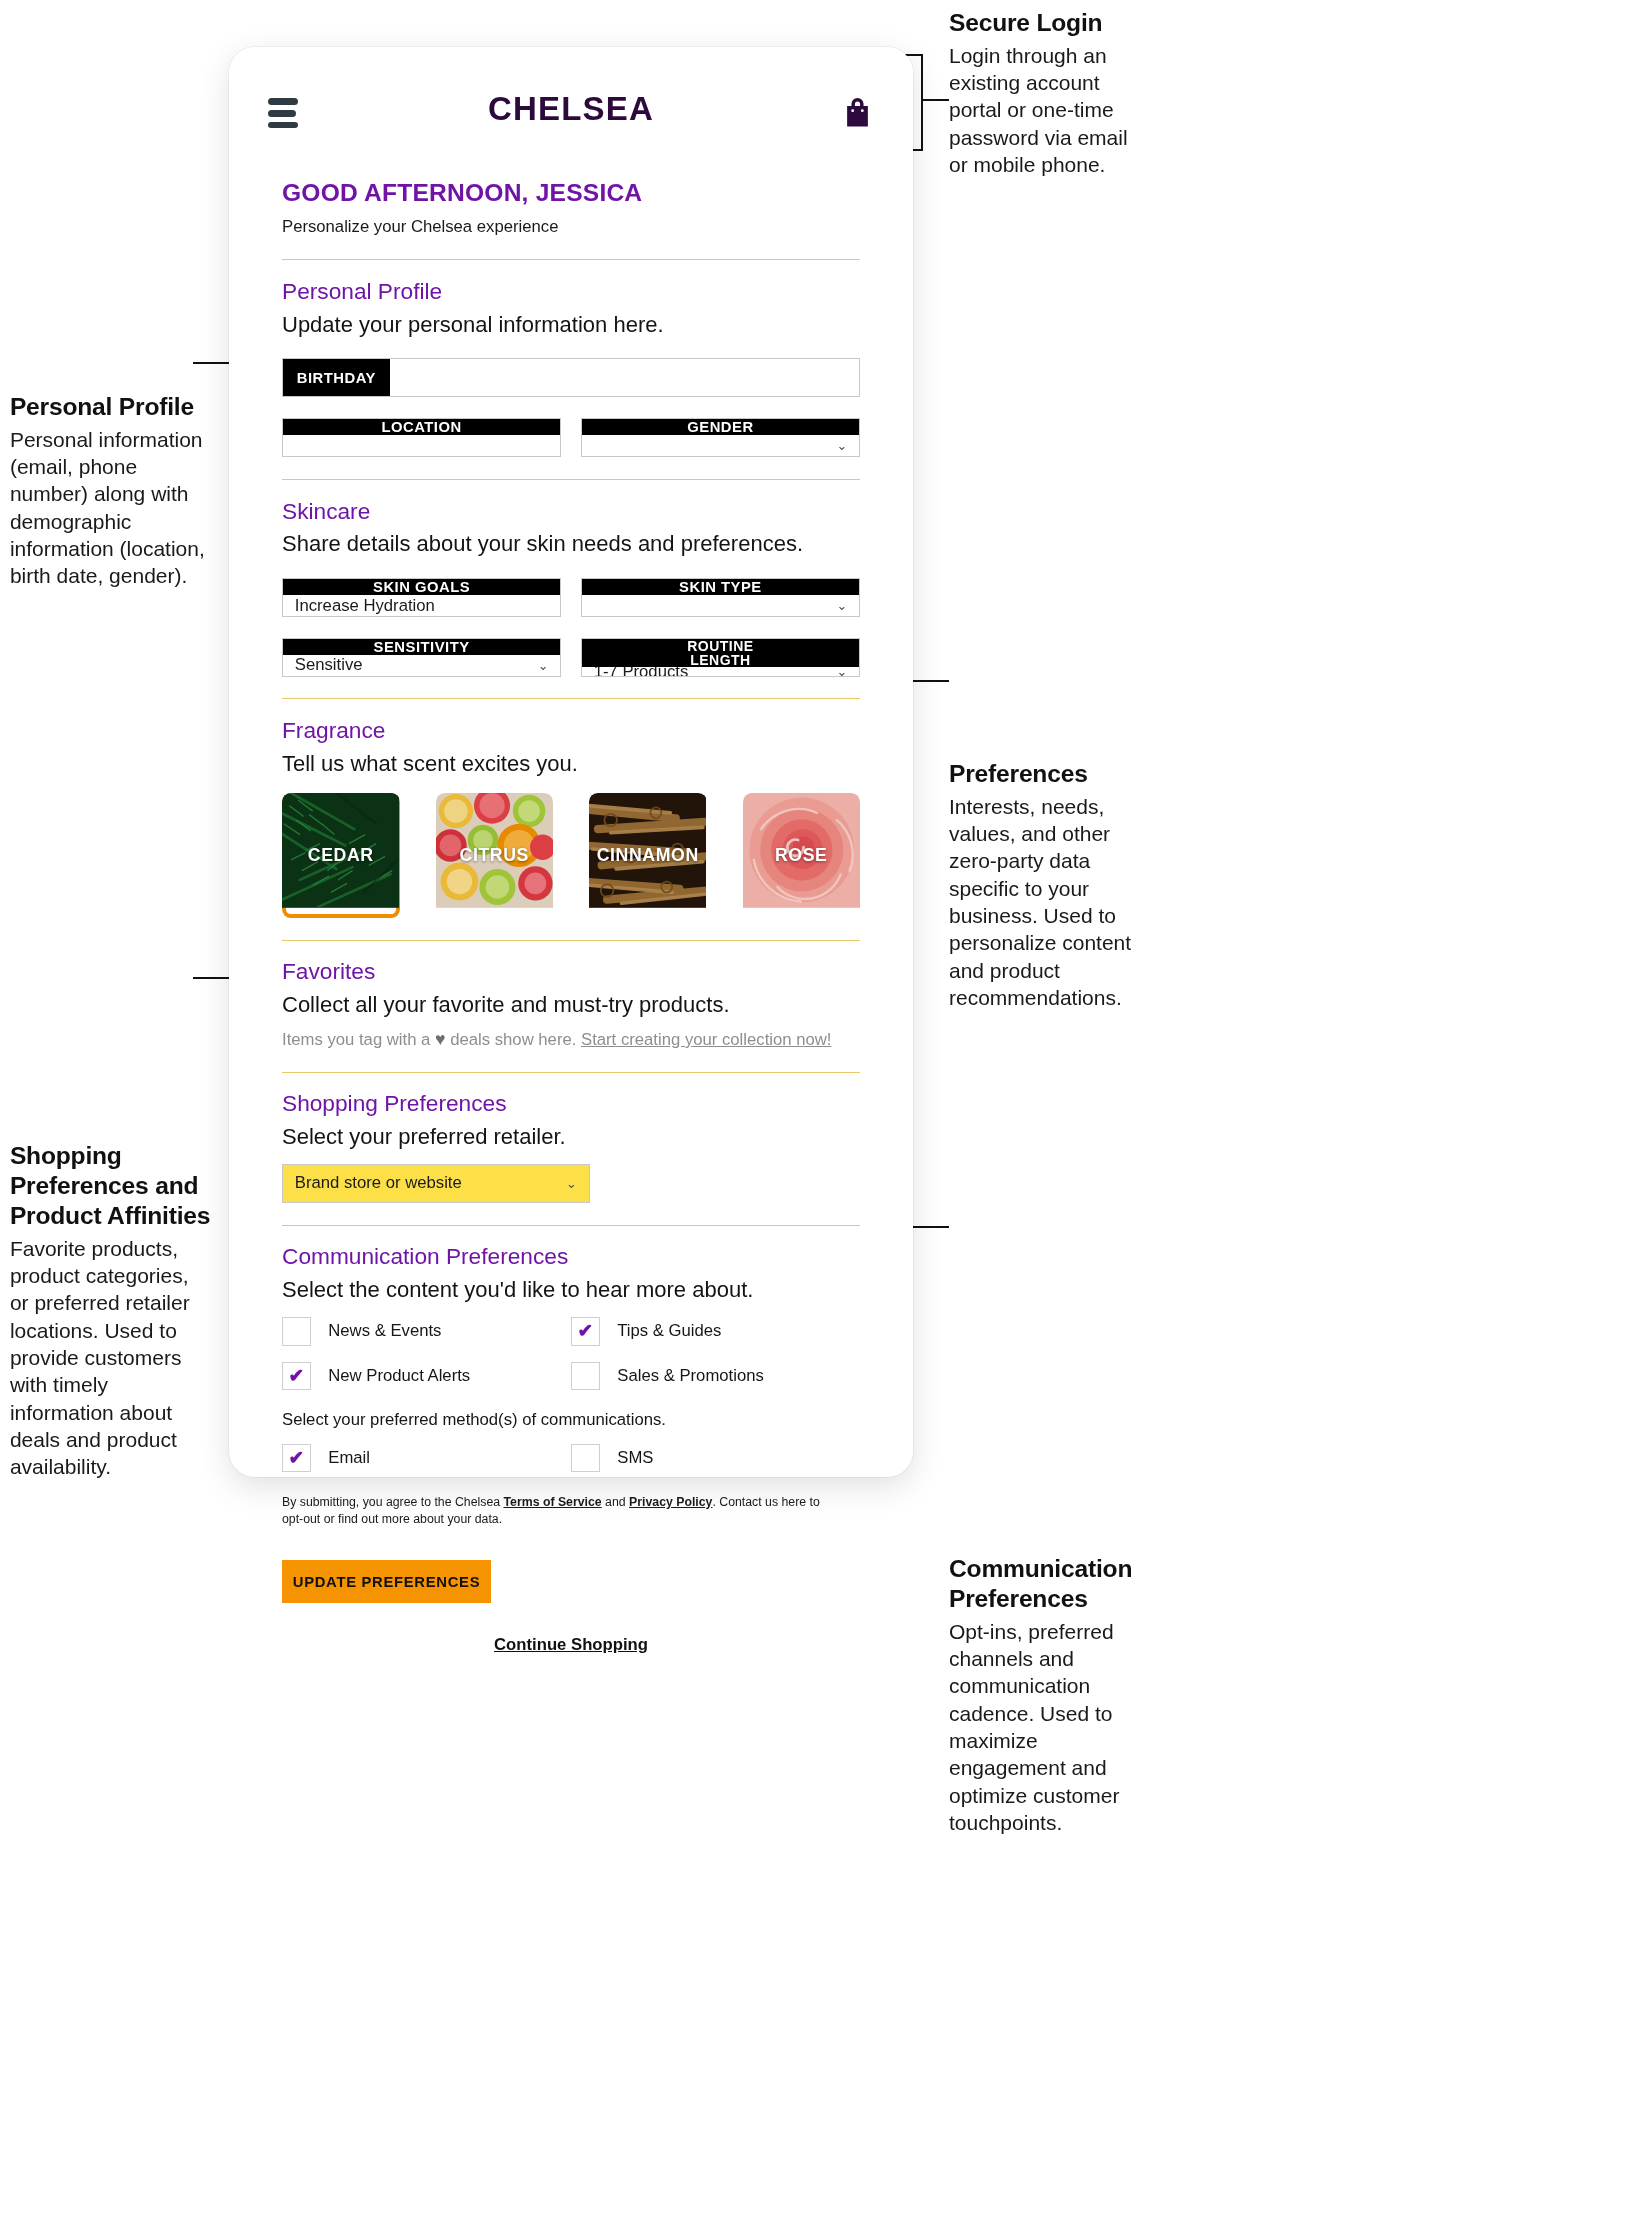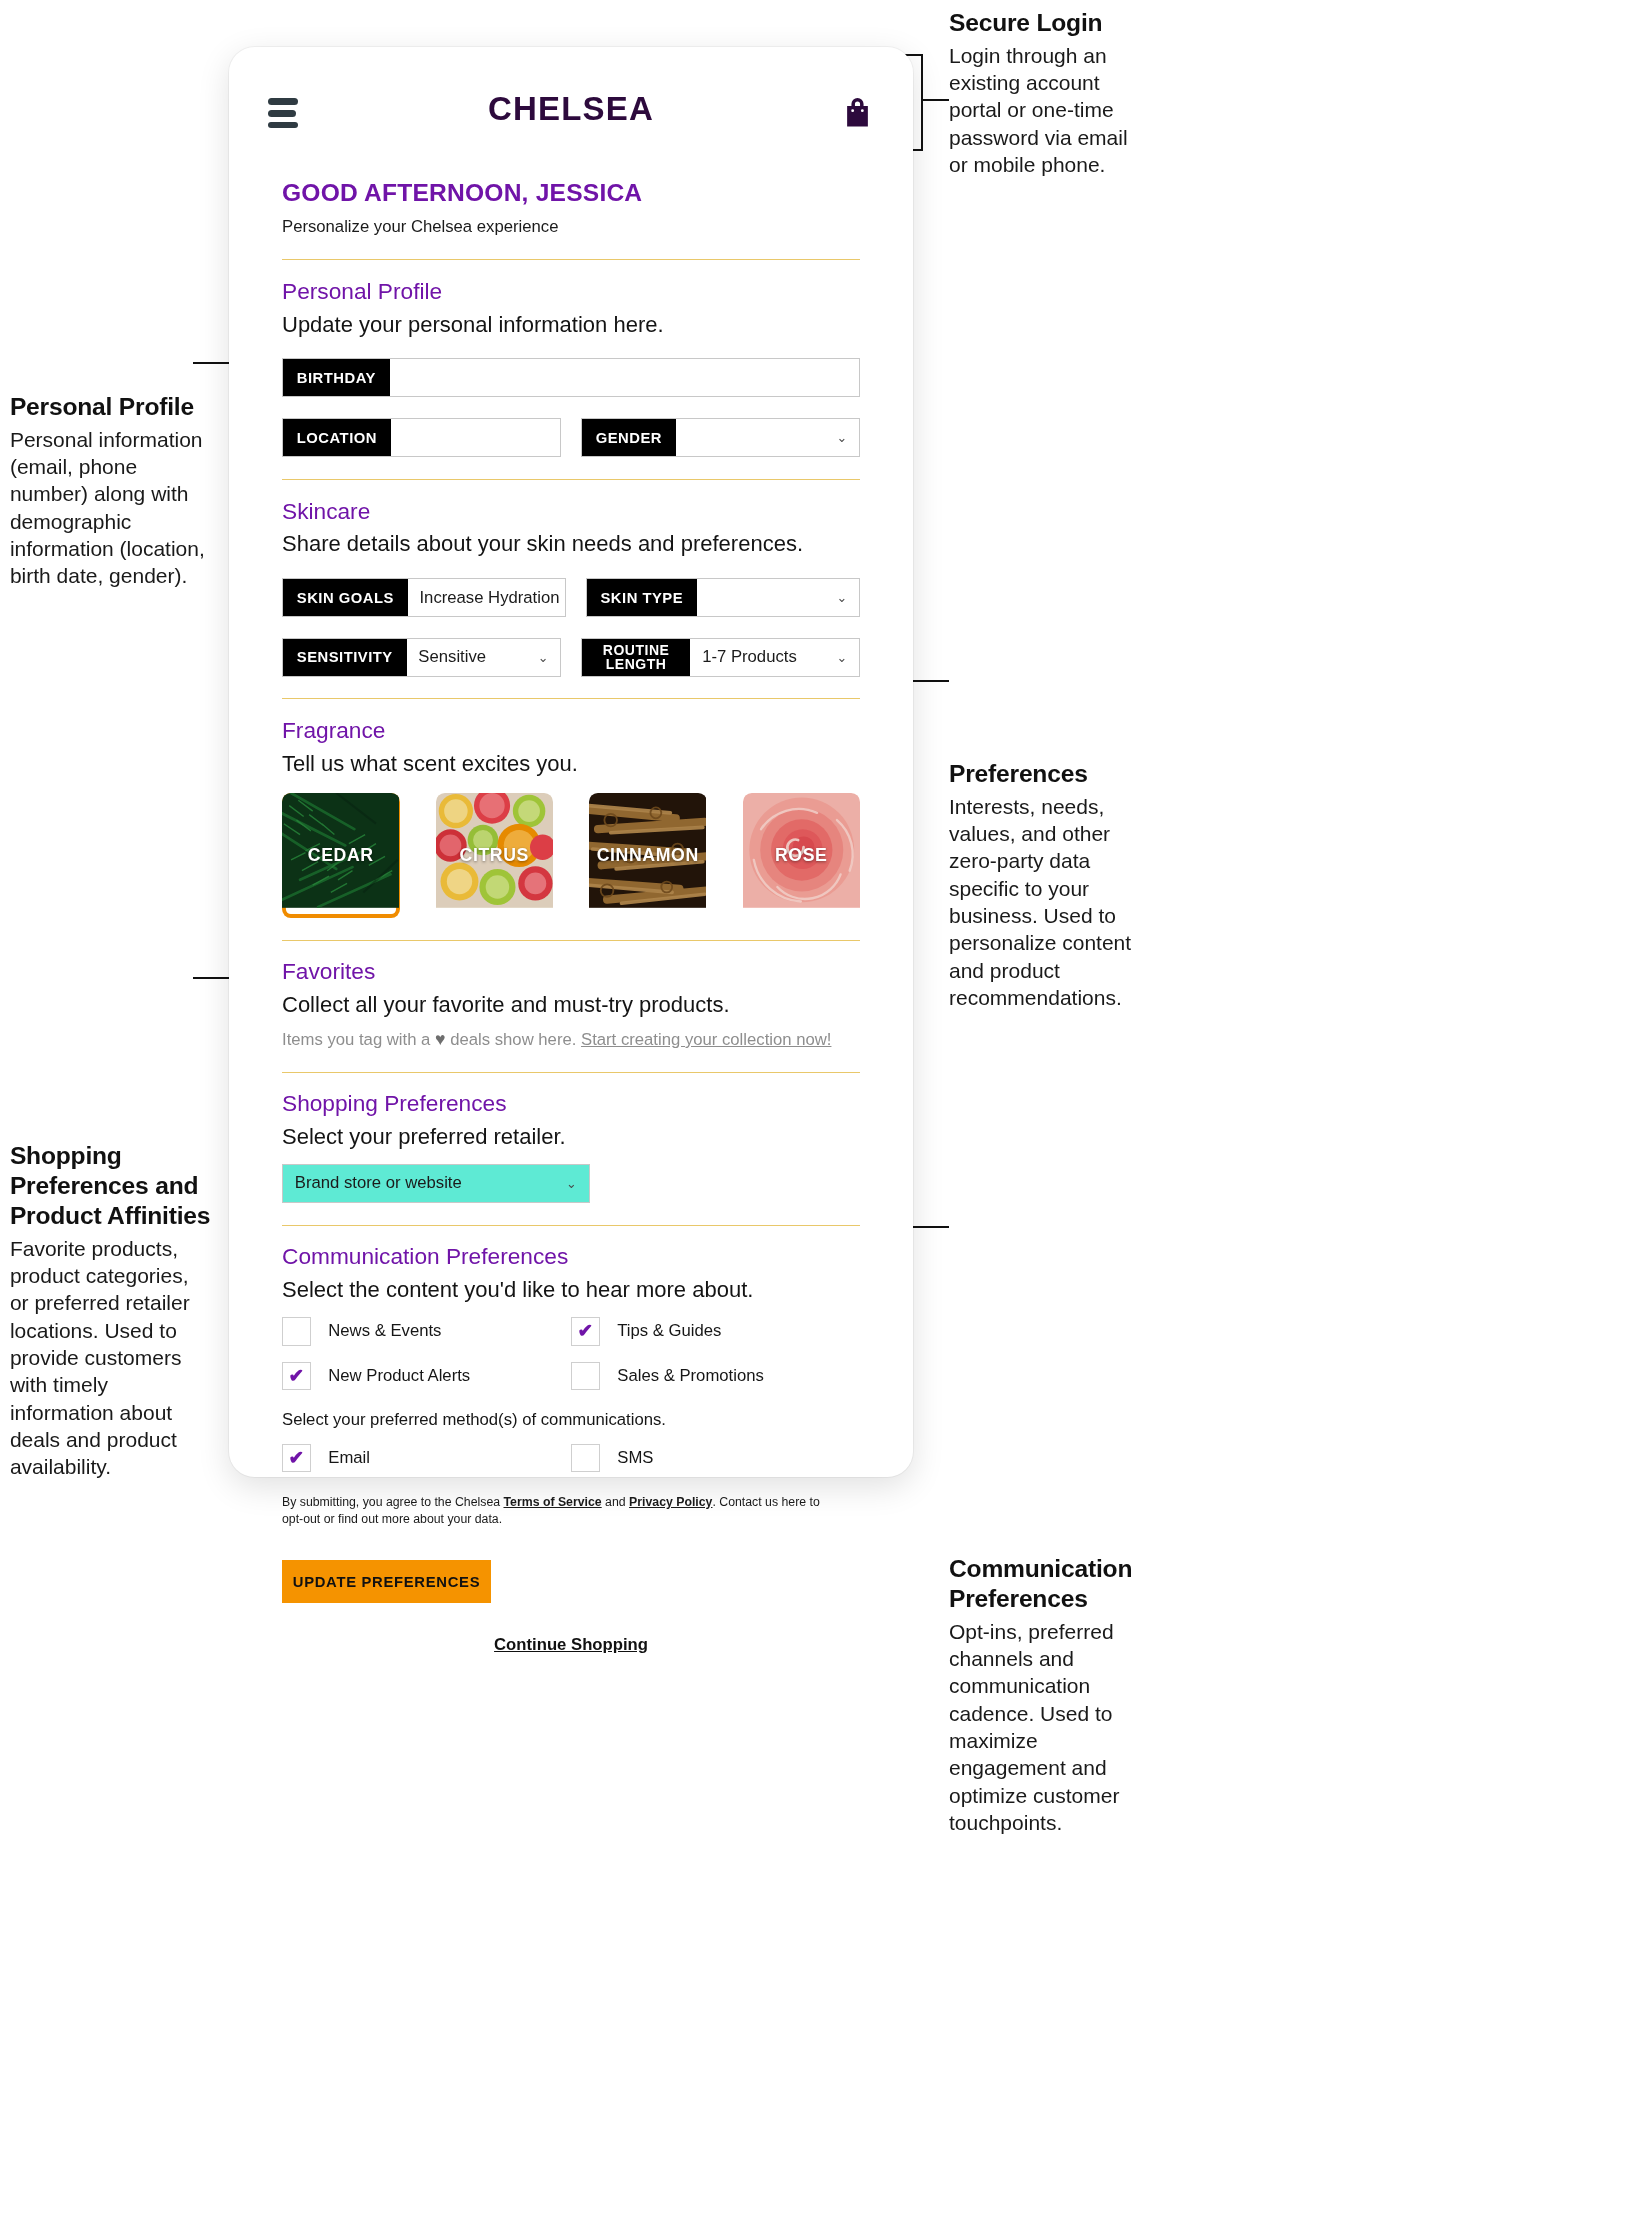--- a/index.html
+++ b/index.html
@@ -35,21 +35,21 @@
 
   hr.rule{border:0;border-top:1.5px solid #e9c86a;margin:21.7px 0 0 0;}
 
   .sec-title{font-size:22.7px;color:#7014a8;margin:17.7px 0 0 0;font-weight:400;}
   .sec-sub{font-size:22px;color:#141414;margin:6.9px 0 0 0;}
 
   
   .row{display:flex;gap:19.7px;margin-top:20.7px;}
   .field{display:flex;align-items:stretch;border:1px solid #c8c8c8;background:#fff;height:37px;}
   .field.full{width:100%;}
-  .field.half{width:282px;}
+  .field.half{width:282px;flex-direction:column;}
   .tag{background:#000;color:#fff;font-size:14.8px;font-weight:bold;letter-spacing:0.5px;
        display:flex;align-items:center;justify-content:center;padding:0 13.8px;white-space:nowrap;text-align:center;}
   .tag.two-line{line-height:1.02;font-size:14px;flex-direction:column;justify-content:center;padding:0 21px;}
   .val{flex:1;display:flex;align-items:center;justify-content:space-between;padding:0 11.8px;
        font-size:16.7px;color:#1b1b1b;overflow:hidden;white-space:nowrap;}
   .chev{font-size:12.8px;color:#4a4a4a;margin-left:9.9px;}
 
   
   .tiles{display:flex;gap:36px;margin-top:15.8px;}
   .tile{width:128px;height:125px;border-radius:8.9px;position:relative;overflow:hidden;cursor:pointer;}
@@ -58,21 +58,21 @@
              text-shadow:0 1px 3px rgba(0,0,0,.45);}
   .tile.sel{box-shadow:inset 0 0 0 3.9px #f08c00;}
   .art{position:absolute;inset:0;}
 
   
   .fav-line{font-size:16.7px;color:#8e8e8e;margin-top:10.8px;}
   .fav-line .heart{color:#6e6e6e;font-size:17.7px;}
   .fav-line a{color:#8e8e8e;text-decoration:underline;}
 
   
-  .select{margin-top:13.8px;width:282px;height:37px;border:1px solid #c8c8c8;background:#5eead4;
+  .select{margin-top:13.8px;width:282px;height:37px;border:1px solid #c8c8c8;background:#fde047;
           display:flex;align-items:center;justify-content:space-between;padding:0 11.8px;
           font-size:16.7px;color:#1b1b1b;cursor:pointer;}
 
   
   .cbgrid{display:flex;flex-wrap:wrap;margin-top:9.9px;}
   .cbwrap{width:50%;display:flex;align-items:center;margin-top:16px;cursor:pointer;}
   .cbwrap.m0{margin-top:3.9px;}
   .box{width:26.6px;height:26.6px;border:1px solid #cfcfcf;background:#fff;flex:0 0 auto;
        display:flex;align-items:center;justify-content:center;margin-right:17.7px;}
   .box.on::after{content:"✔";color:#7014a8;font-size:18.7px;font-weight:bold;line-height:1;}

